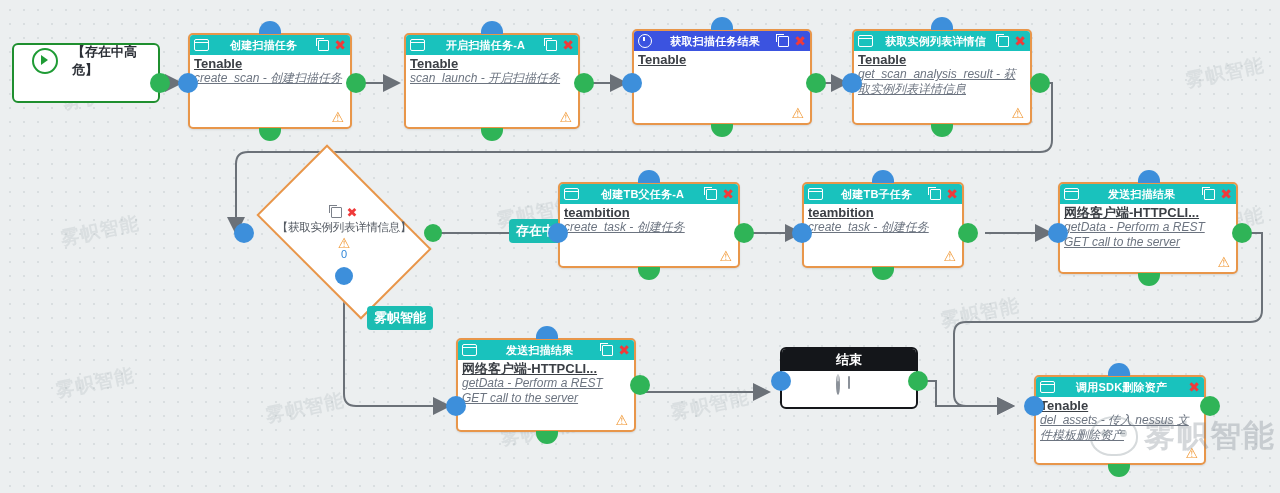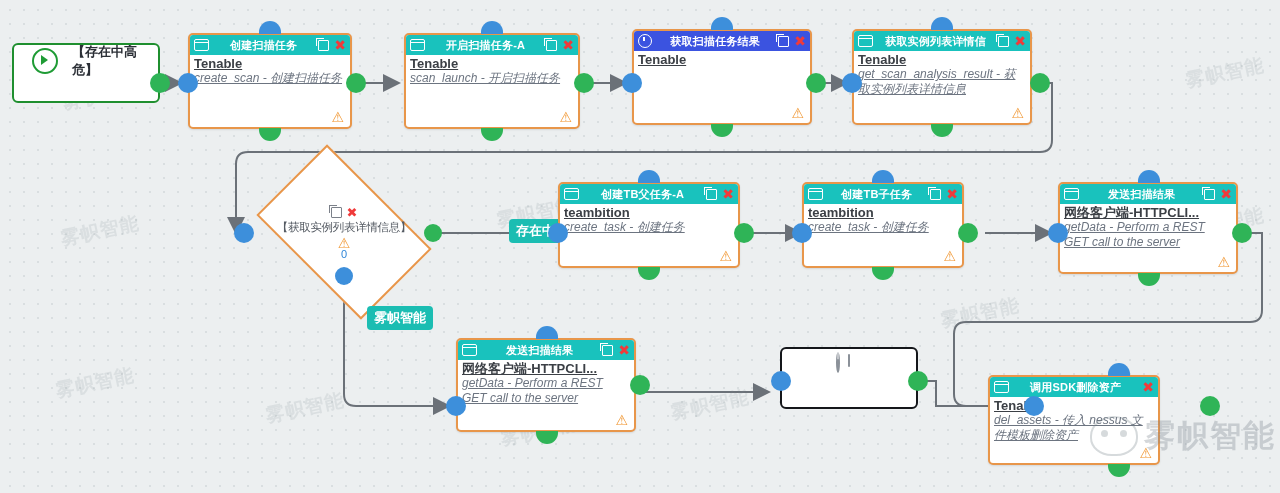--- a/index.html
+++ b/index.html
@@ -315,30 +315,33 @@
       <div class="sub" style="white-space:normal;">getData - Perform a REST GET call to the server</div>
       <div class="warn">⚠</div>
     </div>
   </div>
   <div class="port in vtop" style="left:536px;top:326px;"></div>
   <div class="port in h" style="left:446px;top:396px;"></div>
   <div class="port out h" style="left:630px;top:375px;"></div>
   <div class="port out vbot" style="left:536px;top:431px;"></div>
 
   <div id="end-node" style="left:780px;top:347px;width:134px;height:58px;">
+    <div class="hdr">
+      <span class="hdr-title">结束</span>
+    </div>
     <div class="body">
       <span class="power-wrap">
         <span class="power"></span><span class="power-bar"></span>
       </span>
     </div>
   </div>
   <div class="port in h" style="left:771px;top:371px;"></div>
   <div class="port out h" style="left:908px;top:371px;"></div>
 
-  <div class="node" style="left:988px;top:375px;width:172px;height:90px;">
+  <div class="node" style="left:1034px;top:375px;width:172px;height:90px;">
     <div class="hdr">
       <span class="ico-win"></span>
       <span class="hdr-title">调用SDK删除资产</span>
       <span class="ico-x">✖</span>
     </div>
     <div class="body">
       <div class="lbl">Tenable</div>
       <div class="sub" style="white-space:normal;">del_assets - 传入 nessus 文件模板删除资产</div>
       <div class="warn">⚠</div>
     </div>

